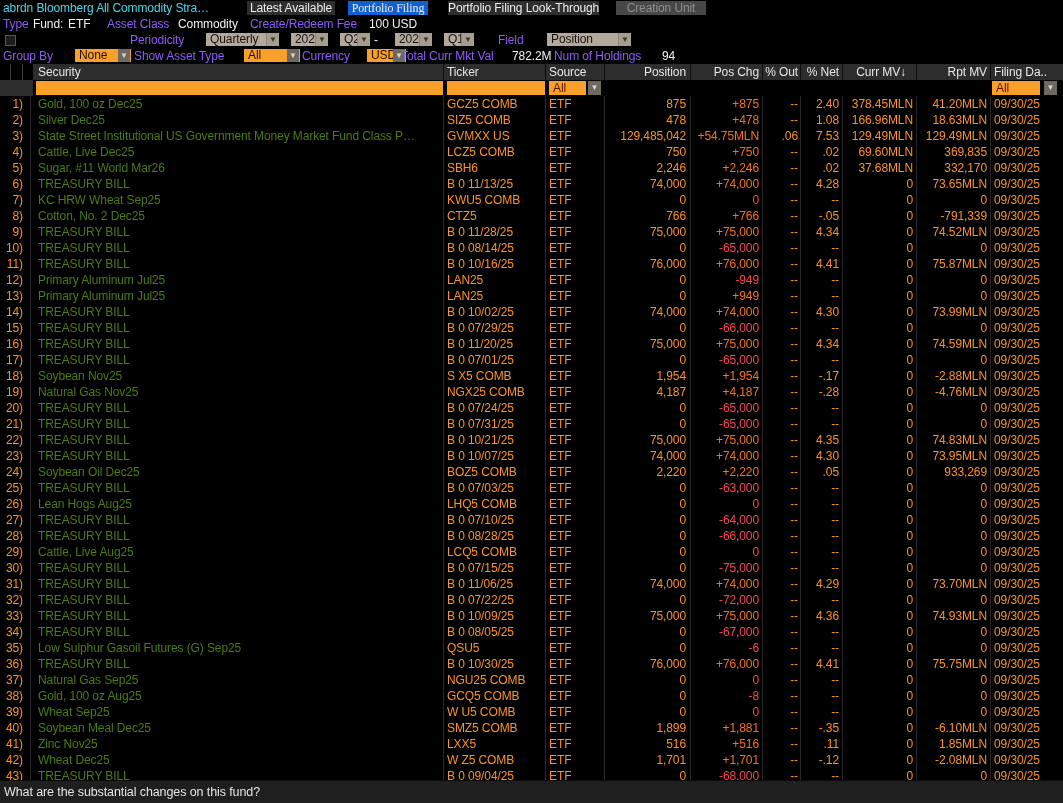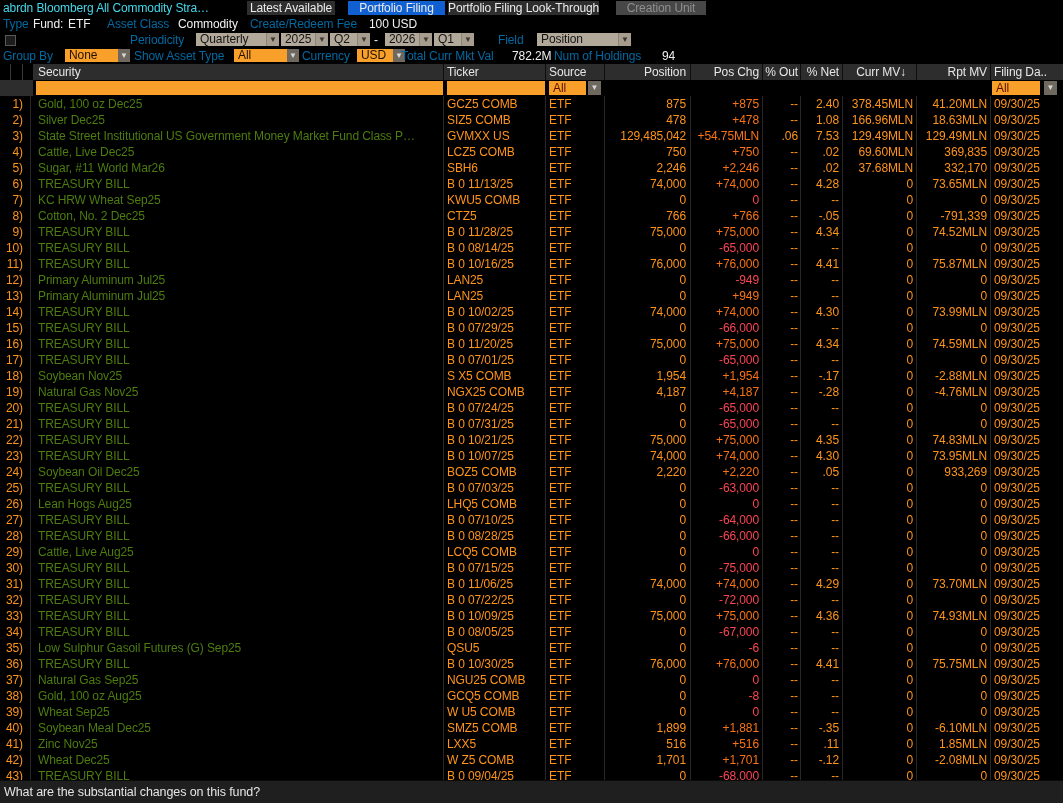--- a/index.html
+++ b/index.html
@@ -1,30 +1,30 @@
 <!DOCTYPE html>
 <html><head>
 <meta charset="utf-8">
 <style>
   html,body{margin:0;padding:0;background:#000;}
   #app{position:relative;width:1063px;height:803px;background:#000;overflow:hidden;
        font-family:"Liberation Sans",sans-serif;font-size:12px;letter-spacing:-0.1px;}
   .abs{position:absolute;white-space:nowrap;}
-  .amb{color:#0369a1}
+  .amb{color:#8b5cf6}
   .wht{color:#f0f0f0}
   .cyan{color:#45d7ea}
   .grn{color:#f97316}
   .red{color:#fb4552}
   .r16{height:16px;line-height:16px;}
   
   .tab{position:absolute;top:1px;height:14px;line-height:14px;text-align:center;color:#ececec;background:#2e2e2e;}
   .tab.active{background:#1160d2;}
   .tab.disabled{background:#474747;color:#8f8f8f;}
   
-  .dd{position:absolute;top:1px;height:13px;line-height:13px;padding-left:4px;overflow:hidden;}
+  .dd{position:absolute;top:1px;height:13px;line-height:13px;padding-left:4px;overflow:hidden;margin-left:10px;}
   .dd.tan{background:#b3a99b;color:#141414;}
   .dd.ambr{background:#f9a02a;color:#201000;}
   .dda{position:absolute;top:1px;width:12px;height:13px;line-height:13px;text-align:center;font-size:8px;}
   .dda.tan{background:#a79d8f;color:#3a352e;border-left:1px solid #8d8577;}
   .dda.gry{background:#6e685f;color:#d8d8d8;}
   
   #thead{position:absolute;left:0;top:64px;width:1063px;height:16px;background:#000;}
   #thead .hbg{position:absolute;left:33px;top:0;width:1030px;height:16px;background:#2d2d2d;}
   #thead span{position:absolute;line-height:16px;color:#e6e6e6;}
   
@@ -57,21 +57,21 @@
   #footer span{position:absolute;left:4px;line-height:23px;color:#e4e4e4;font-size:12.5px;}
 </style>
 </head>
 <body>
 
 <div id="app">
 
   <div class="abs r16" style="left:0;top:0;width:1063px;">
     <span class="abs cyan" style="left:3px;font-size:12px;">abrdn Bloomberg All Commodity Stra…</span>
     <span class="tab" style="left:247px;width:88px;">Latest Available</span>
-    <span class="tab active" style="left:348px;width:97px;">Portfolio Filing</span>
+    <span class="tab active" style="left:348px;width:80px;font-family:Liberation Serif, serif;">Portfolio Filing</span>
     <span class="tab" style="left:448px;width:151px;">Portfolio Filing Look-Through</span>
     <span class="tab disabled" style="left:616px;width:90px;">Creation Unit</span>
   </div>
 
   <div class="abs r16" style="left:0;top:16px;width:1063px;">
     <span class="abs amb" style="left:3px;">Type</span>
     <span class="abs wht" style="left:33px;">Fund:</span>
     <span class="abs wht" style="left:68px;">ETF</span>
     <span class="abs amb" style="left:107px;">Asset Class</span>
     <span class="abs wht" style="left:178px;">Commodity</span>

